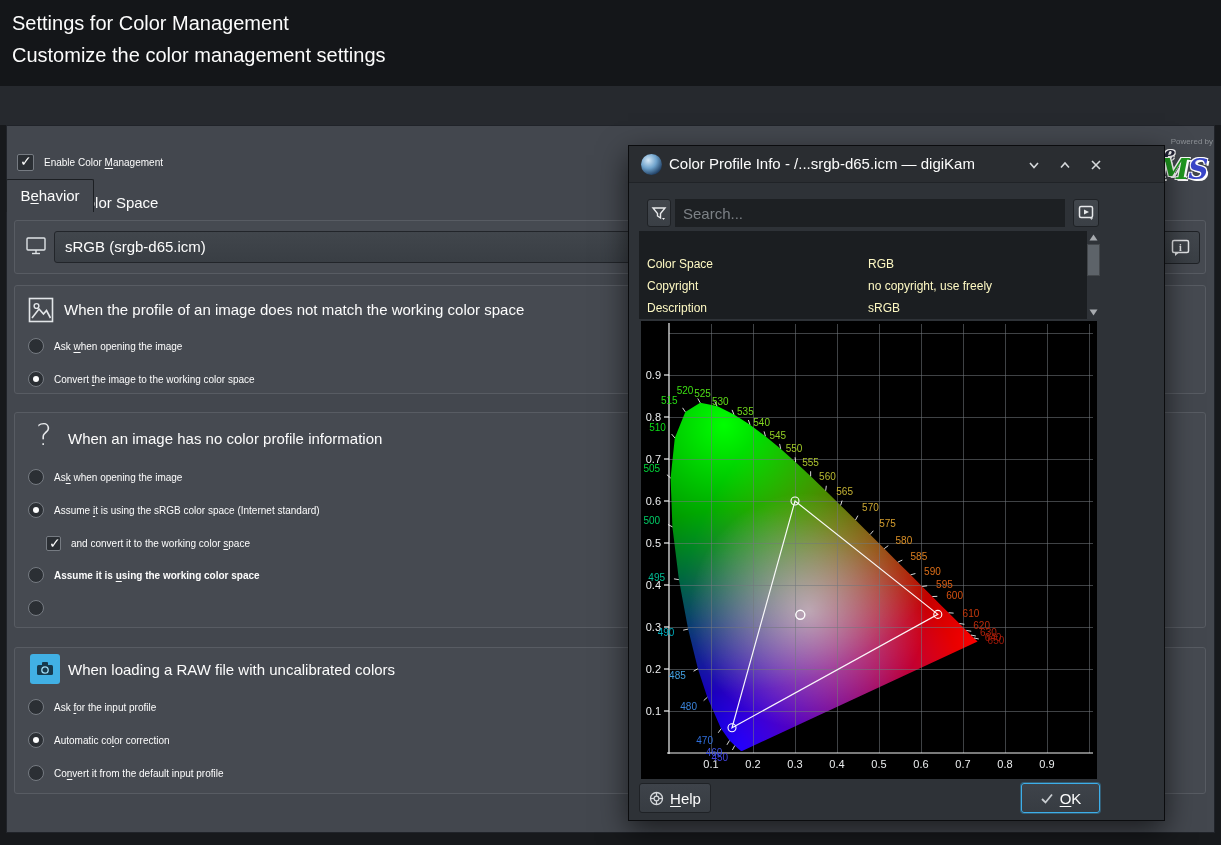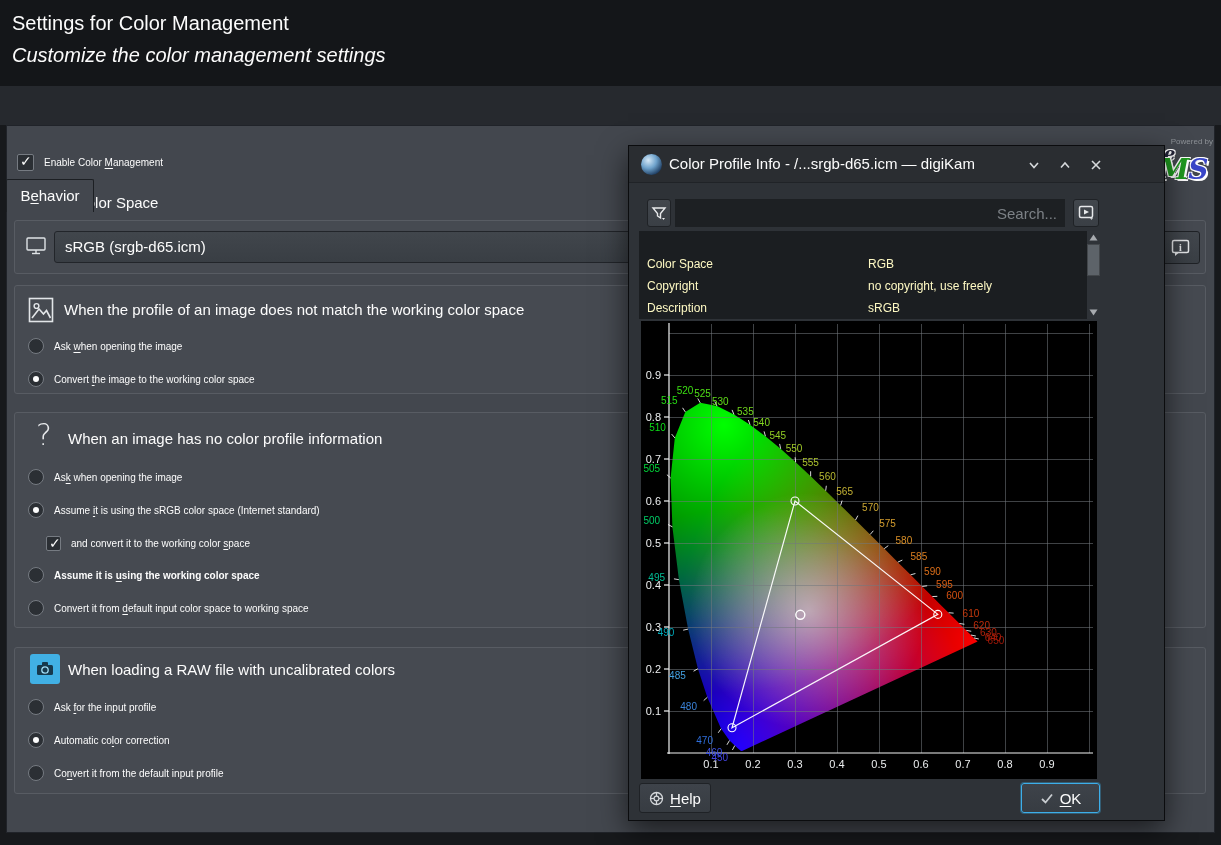--- a/index.html
+++ b/index.html
@@ -1,21 +1,21 @@
 <!DOCTYPE html>
 <html><head>
 <meta charset="utf-8">
 <style>
   html,body{margin:0;padding:0;background:#101214;}
   #root{position:relative;width:1221px;height:845px;background:#17191c;overflow:hidden;
         font-family:"Liberation Sans",sans-serif;color:#fcfcfc;}
   
   .mw-header{position:absolute;left:0;top:0;width:1221px;height:86px;background:#141619;}
   .mw-title{position:absolute;left:12px;top:12px;font-size:20px;color:#fcfcfc;}
-  .mw-subtitle{position:absolute;left:12px;top:44px;font-size:20px;color:#fcfcfc;font-style:italic;}
+  .mw-subtitle{position:absolute;left:12px;top:44px;font-size:20px;color:#fcfcfc;}
   
   .tabbar{position:absolute;left:0;top:86px;width:1221px;height:39px;background:#26292e;}
   .tab{position:absolute;top:95px;height:30px;line-height:30px;text-align:center;font-size:15px;
        background:#31353b;border:1px solid #1c1f23;color:#fcfcfc;box-sizing:border-box;
        border-top-left-radius:2px;border-top-right-radius:2px;}
   .tab.active{top:93px;height:33px;line-height:32px;background:#43474e;border-bottom:none;z-index:3;}
   
   .panel{position:absolute;left:6px;top:125px;width:1209px;height:708px;background:#43474e;
          border:1px solid #202329;box-sizing:border-box;z-index:1;}
   .groupbox{position:absolute;background:#464a51;border:1px solid #585c63;border-radius:3px;box-sizing:border-box;}
@@ -47,21 +47,21 @@
   .cms .c1{color:#cc3318;} .cms .c2{color:#1f9a1f;} .cms .c3{color:#3a46c8;}
   
   .dialog{position:absolute;left:628px;top:145px;width:537px;height:676px;background:#2e3237;
           border:1px solid #0b0c0e;box-sizing:border-box;z-index:10;box-shadow:0 10px 28px rgba(0,0,0,.6);}
   .dlg-titlebar{position:absolute;left:0;top:0;width:100%;height:37px;background:#2a2d31;border-bottom:1px solid #202327;box-sizing:border-box;}
   .dlg-title{position:absolute;left:40px;top:9px;font-size:15px;color:#fcfcfc;white-space:nowrap;}
   .tb-btn{position:absolute;top:10px;width:18px;height:18px;display:flex;align-items:center;justify-content:center;}
   .sphere{position:absolute;left:12px;top:8px;width:21px;height:21px;border-radius:50%;
           background:radial-gradient(circle at 35% 30%,#d5e8f6,#6fa3cc 40%,#1c3a5e 78%,#0c1c30);}
   .search-input{position:absolute;left:46px;top:53px;width:390px;height:28px;background:#1d2023;border:none;
-          color:#fcfcfc;font-size:15px;padding:0 8px;box-sizing:border-box;font-family:"Liberation Sans",sans-serif;text-align:right;}
+          color:#fcfcfc;font-size:15px;padding:0 8px;box-sizing:border-box;font-family:"Liberation Sans",sans-serif;}
   .search-input::placeholder{color:#7c8186;}
   .ptable{position:absolute;left:10px;top:85px;width:461px;height:88px;background:#1b1e21;overflow:hidden;}
   .ptable .hdr{position:absolute;left:0;top:0;width:448px;height:22px;background:#3daee9;color:#fff;
           font-weight:bold;font-size:15px;text-align:center;line-height:22px;}
   .trow{position:absolute;left:0;width:448px;height:22px;font-size:12px;color:#fef9c3;line-height:22px;}
   .trow .c1{position:absolute;left:8px;} .trow .c2{position:absolute;left:229px;}
   .vscroll{position:absolute;right:0;top:0;width:13px;height:88px;background:#2f3338;}
   .vscroll .thumb{position:absolute;left:0;top:13px;width:13px;height:32px;background:#5d6369;border:1px solid #43474b;box-sizing:border-box;}
   .varrow{position:absolute;left:0;width:13px;height:13px;display:flex;align-items:center;justify-content:center;}
   .chart{position:absolute;left:12px;top:175px;width:456px;height:458px;background:#000;}
@@ -153,21 +153,20 @@
       <div class="opt-row" style="left:31px;top:120px;">
         <span class="cbx checked" style="width:15px;height:15px;"></span>
         <span class="opt-label">and convert it to the working color <u>s</u>pace</span>
       </div>
       <div class="opt-row" style="left:13px;top:152px;font-weight:bold;">
         <span class="radio"></span>
         <span class="opt-label">Assume it is <u>u</u>sing the working color space</span>
       </div>
       <div class="opt-row" style="left:13px;top:185px;">
         <span class="radio"></span>
-        <span class="opt-label">Convert it from <u>d</u>efault input color space to working space</span>
       </div>
     </div>
 
     <div class="groupbox" style="left:7px;top:521px;width:1192px;height:147px;">
       <span class="raw-badge" style="left:15px;top:6px;">
         <svg width="18" height="18" viewBox="0 0 18 18">
             <rect x="1" y="5" width="16" height="10" rx="1.5" fill="#17394d"></rect>
             <rect x="6" y="2" width="6" height="4" rx="1" fill="#17394d"></rect>
             <circle cx="9" cy="10" r="3.2" fill="none" stroke="#9fdcf5" stroke-width="1.3"></circle>
           </svg>

